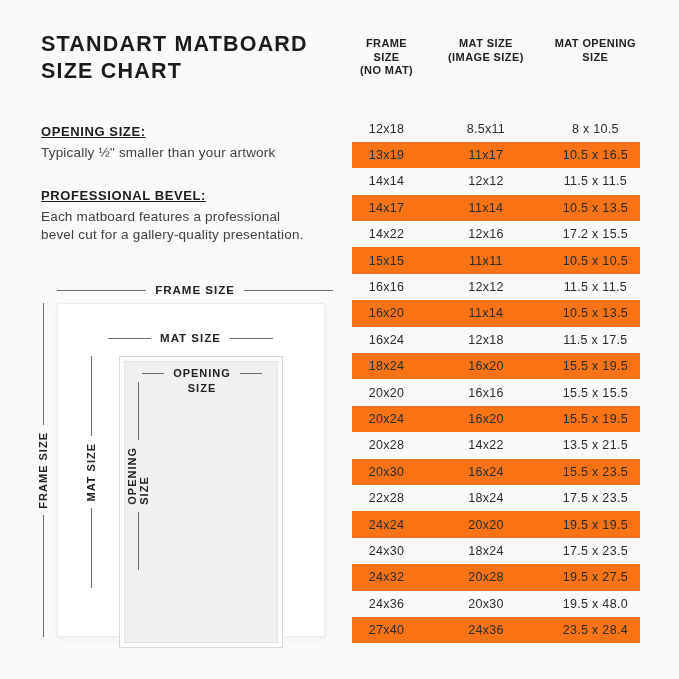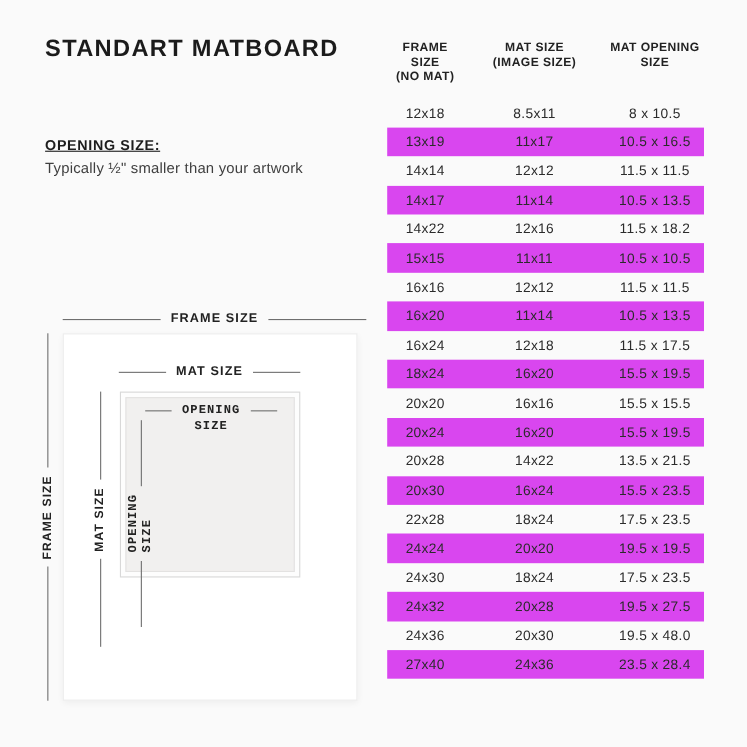--- a/index.html
+++ b/index.html
@@ -28,53 +28,61 @@
            letter-spacing:1px; color:#222; line-height:12px; }
   .vtext span { display:block; }
 
   .frame-vert { left:36px; top:303px; height:334px; }
 
   .matboard { position:absolute; left:57px; top:303px; width:268px; height:334px;
               background:#ffffff; border:1px solid #ececec; box-shadow:0 2px 6px rgba(0,0,0,0.05); }
   .mat-size-row { position:absolute; left:50px; top:28px; width:165px; }
   .mat-vert { left:26px; top:52px; height:232px; }
 
-  .opening-box { position:absolute; left:51px; top:52px; width:164px; height:169px;
-                 background:#fdfdfd; border:1px solid #d8d8d8;font-family:Liberation Mono, monospace; }
+  .opening-box { position:absolute; left:61px; top:52px; width:164px; height:292px;
+                 background:#fdfdfd; border:1px solid #d8d8d8; }
   .opening-inner { position:absolute; left:4px; top:4px; right:4px; bottom:4px;
                    background:#f1f0ef; border:1px solid #e3e2e1; }
   .opening-label { position:absolute; left:22px; top:10px; width:120px; text-align:center; z-index:2; }
   .opening-label .dlabel { font-size:11px; }
   .opening-label-line2 { font-size:11px; font-weight:600; letter-spacing:1px; color:#222; margin-top:3px; }
   .opening-vert { left:11px; top:25px; height:188px; z-index:2; }
 
   
   .size-table { position:absolute; left:352px; top:37px; width:288px; }
   .thead { display:flex; }
   .th { font-size:11px; font-weight:600; letter-spacing:0.4px; color:#222; text-align:center; line-height:13.5px; }
   .c1 { width:24%; } .c2 { width:45%; } .c3 { width:31%; }
-  .rows { margin-top:12px; }
+  .rows { margin-top:38px; }
   .trow { display:flex; align-items:center; height:26.4px; }
-  .trow.striped { background:#d946ef; }
+  .trow.striped { background:#f97316; }
   .td { font-size:12.5px; color:#2b2b2b; text-align:center; letter-spacing:0.3px; }
 </style>
 </head>
 <body>
 
 <div class="canvas">
 
   <div class="title">
     <div>STANDART MATBOARD</div>
+    <div>SIZE CHART</div>
   </div>
 
   <div class="sections">
     <div class="section">
       <div class="section-heading">OPENING SIZE:</div>
       <div class="section-body">
         <div>Typically ½" smaller than your artwork</div>
+      </div>
+    </div>
+    <div class="section">
+      <div class="section-heading">PROFESSIONAL BEVEL:</div>
+      <div class="section-body">
+        <div>Each matboard features a professional</div>
+        <div>bevel cut for a gallery-quality presentation.</div>
       </div>
     </div>
   </div>
 
   <div class="frame-top-label hlabel-row">
     <span class="hline"></span>
     <span class="dlabel">FRAME SIZE</span>
     <span class="hline"></span>
   </div>
 
@@ -150,21 +158,21 @@
           <div class="td c3">11.5 x 11.5</div>
         </div>
         <div class="trow striped">
           <div class="td c1">14x17</div>
           <div class="td c2">11x14</div>
           <div class="td c3">10.5 x 13.5</div>
         </div>
         <div class="trow">
           <div class="td c1">14x22</div>
           <div class="td c2">12x16</div>
-          <div class="td c3">11.5 x 18.2</div>
+          <div class="td c3">17.2 x 15.5</div>
         </div>
         <div class="trow striped">
           <div class="td c1">15x15</div>
           <div class="td c2">11x11</div>
           <div class="td c3">10.5 x 10.5</div>
         </div>
         <div class="trow">
           <div class="td c1">16x16</div>
           <div class="td c2">12x12</div>
           <div class="td c3">11.5 x 11.5</div>

